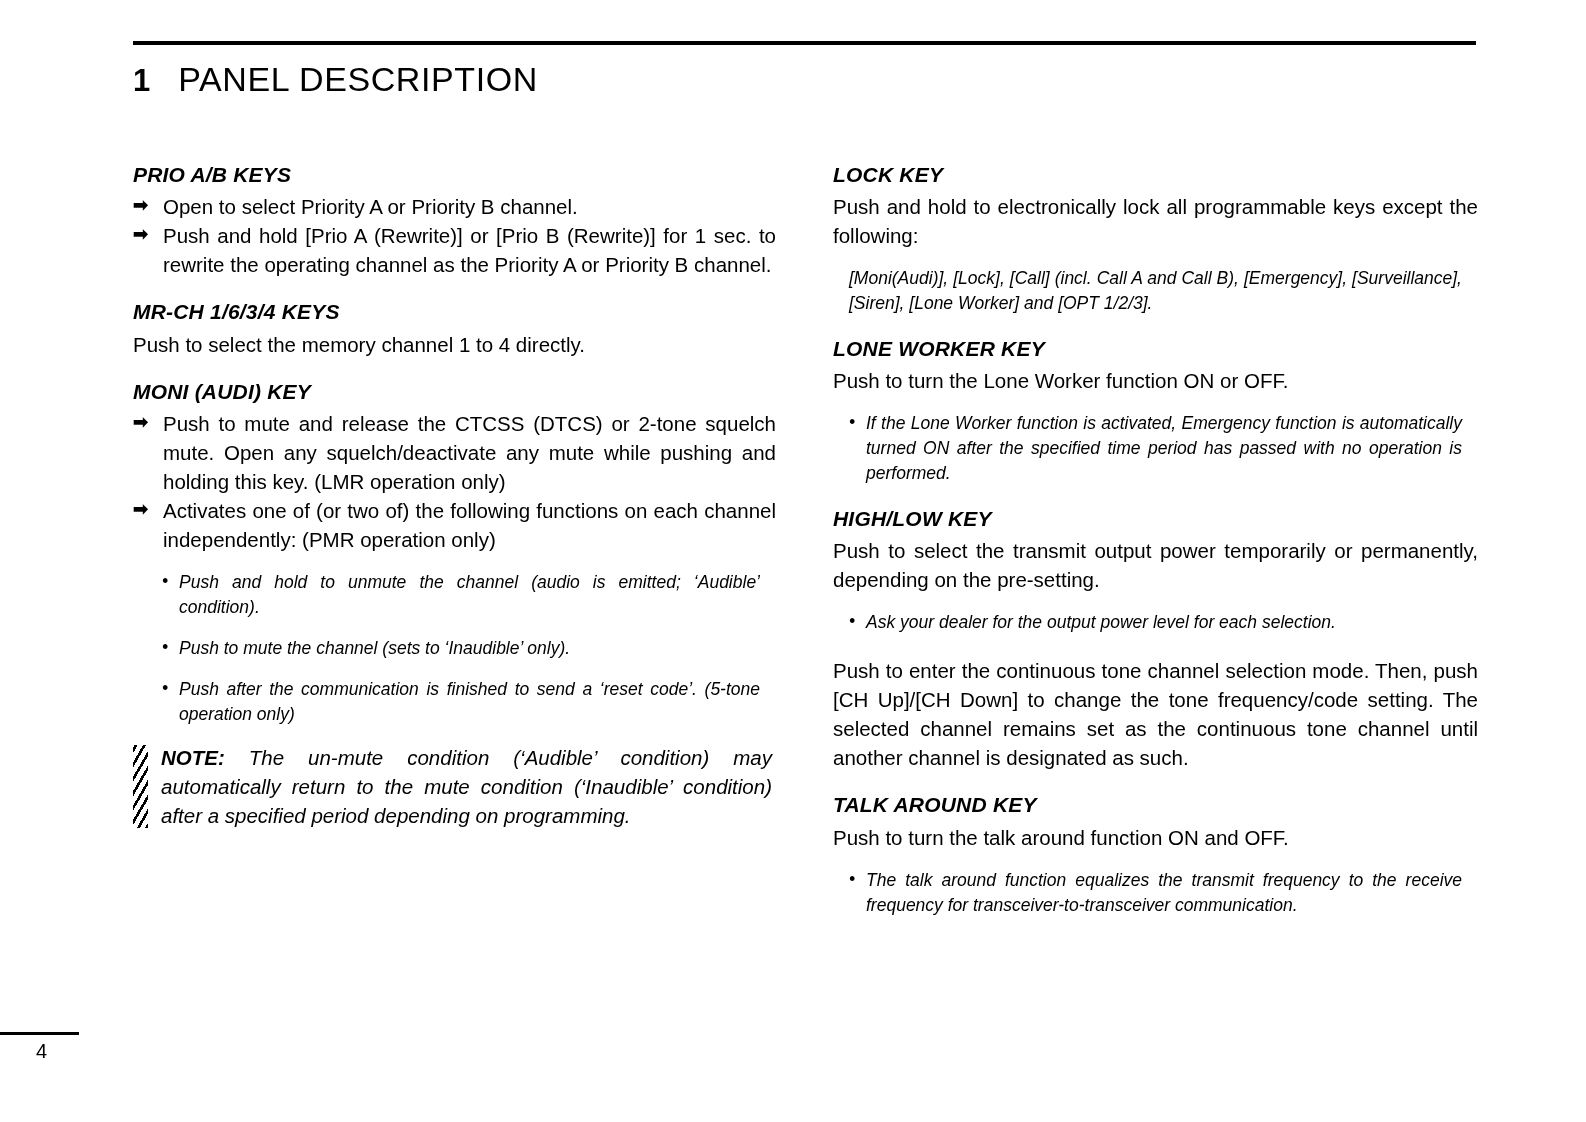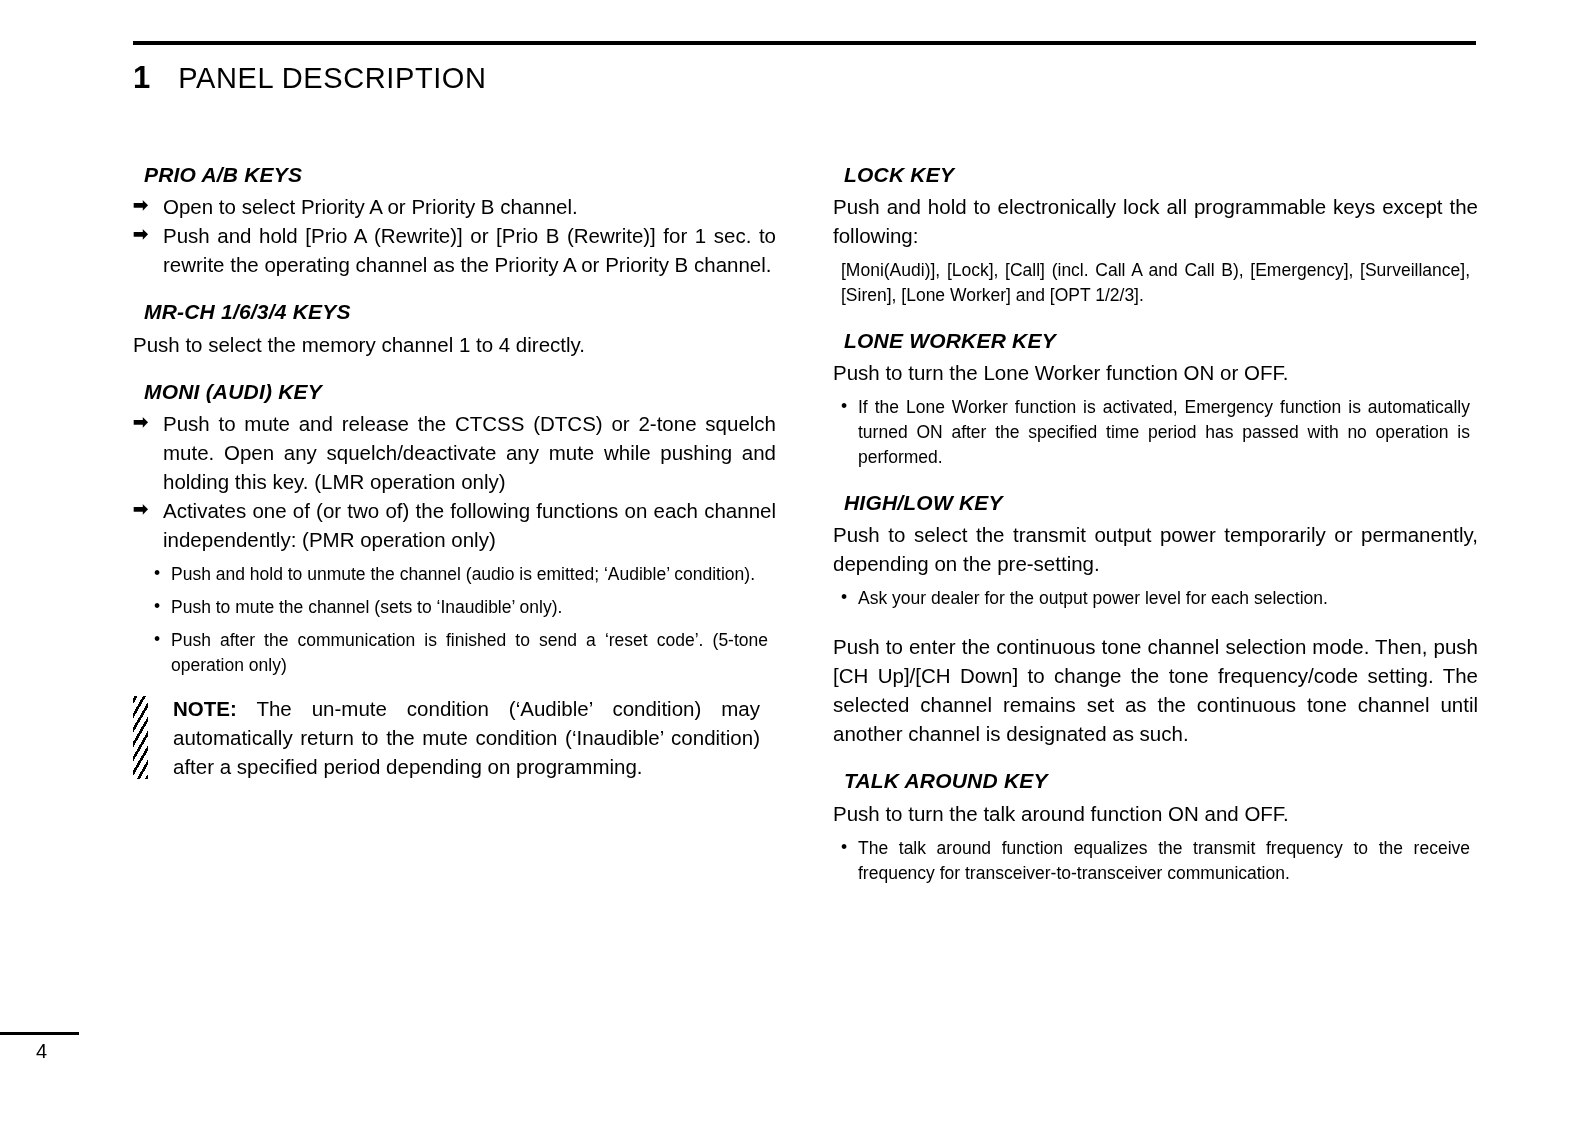--- a/index.html
+++ b/index.html
@@ -38,21 +38,21 @@
     display: flex;
     align-items: baseline;
   }
   .chapter-num {
     font-size: 31px;
     font-weight: bold;
     line-height: 1;
     margin-right: 28px;
   }
   .chapter-title {
-    font-size: 29px;
+    font-size: 34px;
     letter-spacing: 0.6px;
     line-height: 1;
   }
   
   .col {
     position: absolute;
     top: 163px;
   }
   .col-left {
     left: 133px;
@@ -63,21 +63,21 @@
     width: 645px;
   }
   .section {
     margin-bottom: 21px;
   }
   .section:last-child { margin-bottom: 0; }
   h3.sec-head {
     font-size: 21px;
     font-weight: bold;
     font-style: italic;
-    margin: 0 0 5px 11px;
+    margin: 0 0 5px 0;
     letter-spacing: 0.2px;
     line-height: 1.15;
   }
   p.body {
     font-size: 20.5px;
     line-height: 1.42;
     margin: 0;
     text-align: justify;
     text-justify: inter-word;
   }
@@ -98,22 +98,23 @@
     font-size: 18px;
     line-height: 1.5;
     font-weight: bold;
   }
   
   .dot-item {
     position: relative;
     padding-left: 17px;
     font-size: 17.5px;
     line-height: 1.42;
-    margin: 8px;
-    text-align: justify;
+    margin: 16px;
+    text-align: justify;
+    font-style: italic;
   }
   .dot-item .dt {
     position: absolute;
     left: 0;
     top: -1px;
     font-size: 17.5px;
     line-height: 1.45;
   }
   .dot-sub {
     margin-left: 13px;
@@ -132,22 +133,23 @@
     width: 15px;
     background-image: repeating-linear-gradient(
       -60deg,
       #000 0px, #000 2.6px,
       #fff 2.6px, #fff 7.2px
     );
   }
   .note p {
     font-size: 20.5px;
     line-height: 1.42;
-    margin: 16px;
-    text-align: justify;
+    margin: 4px;
+    text-align: justify;
+    font-style: italic;
   }
   .note .nlabel {
     font-weight: bold;
   }
   
   .footer-rule {
     position: absolute;
     left: 0;
     top: 1032px;
     width: 79px;

